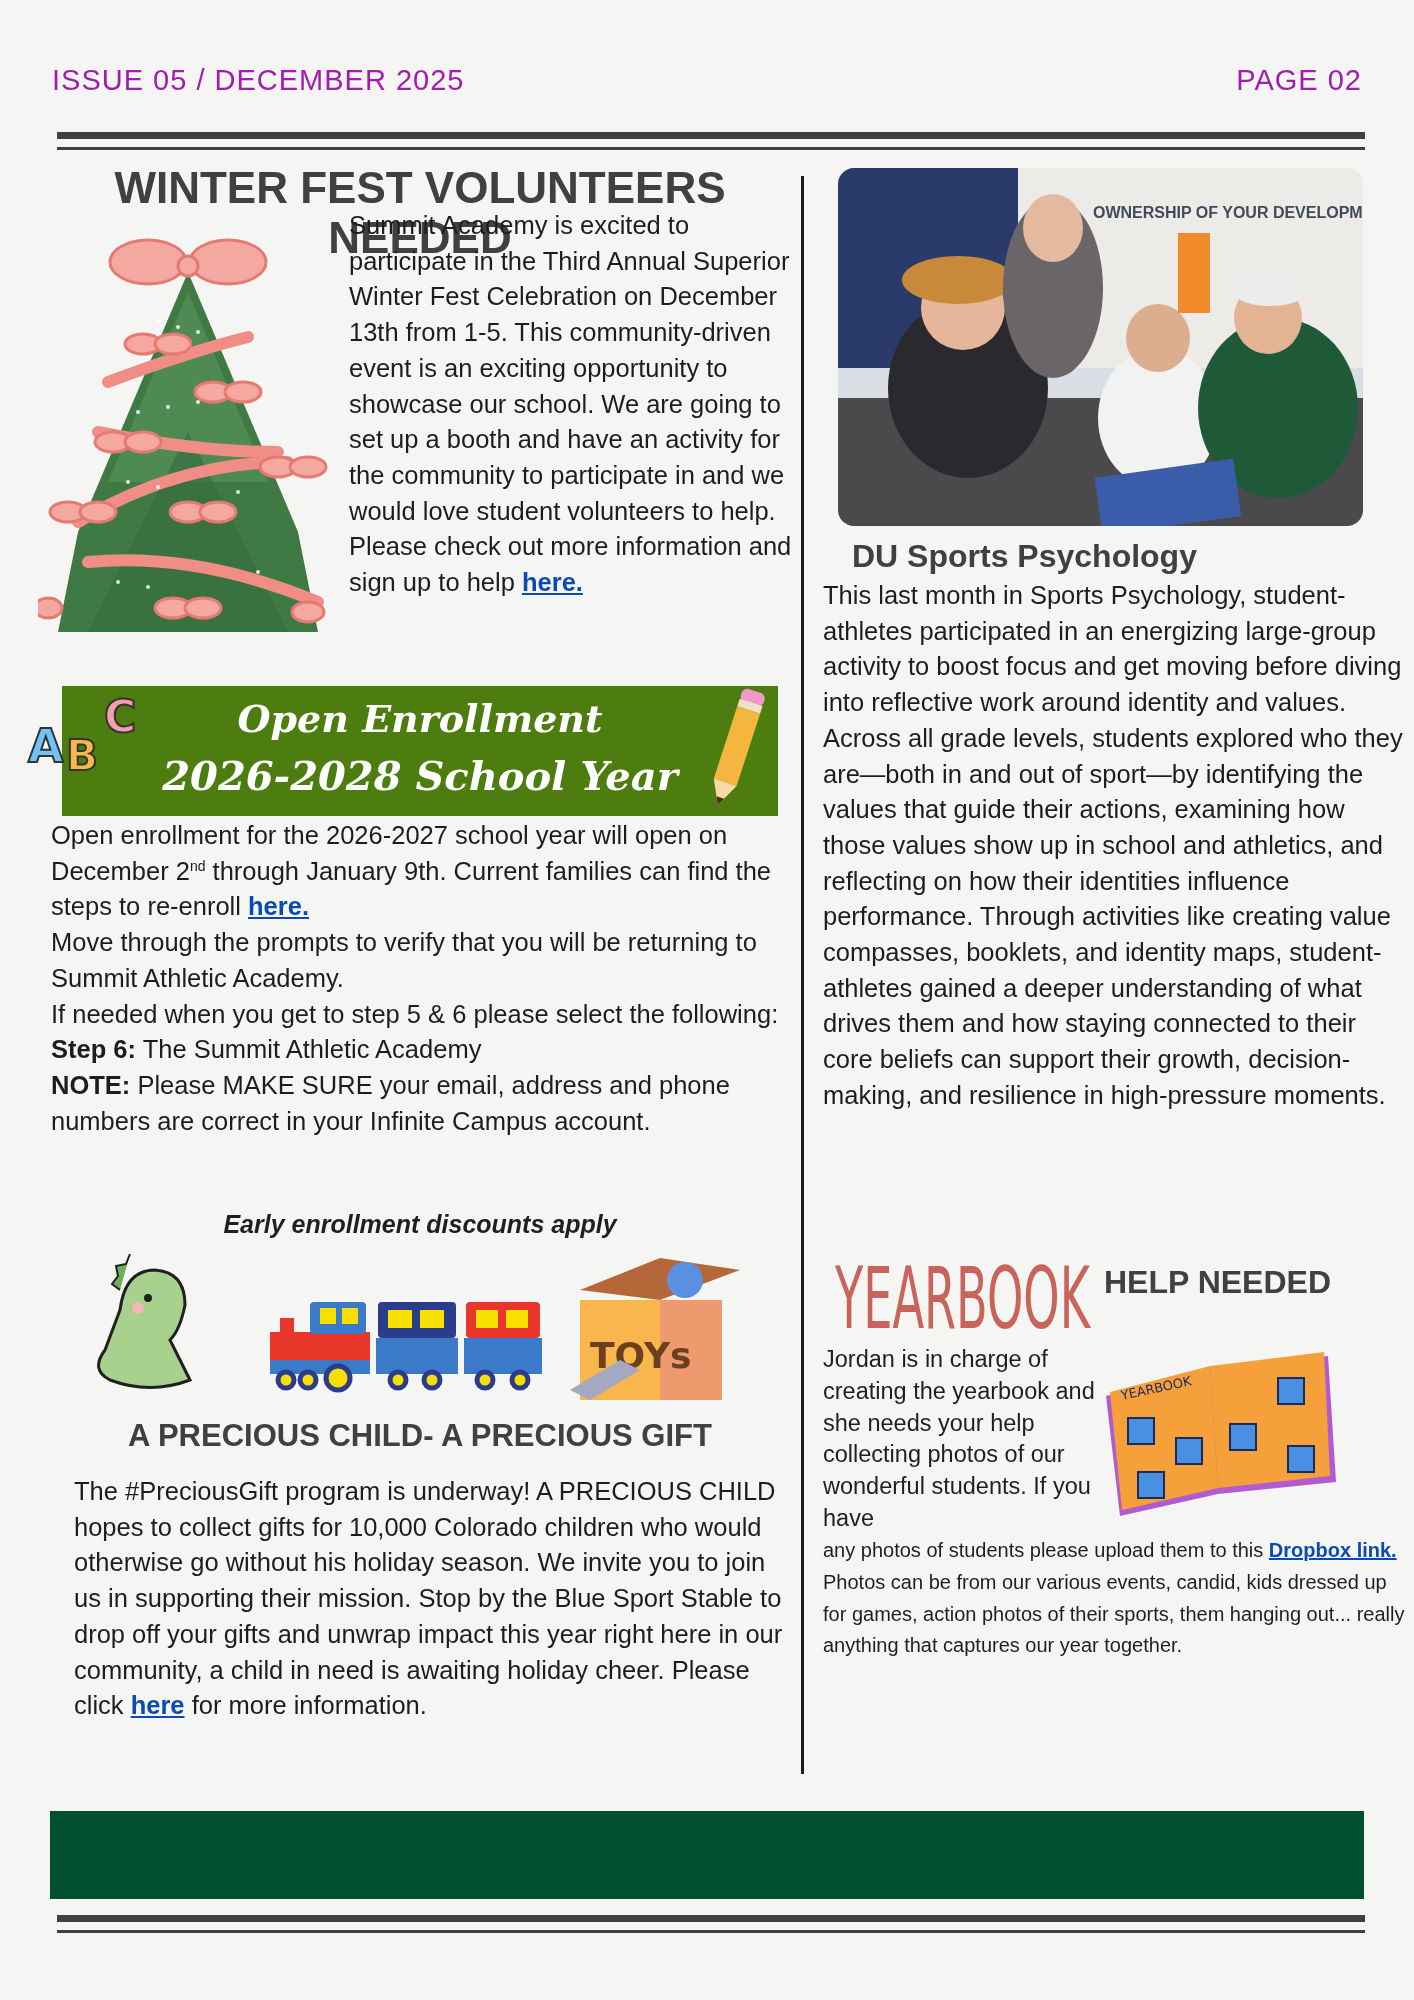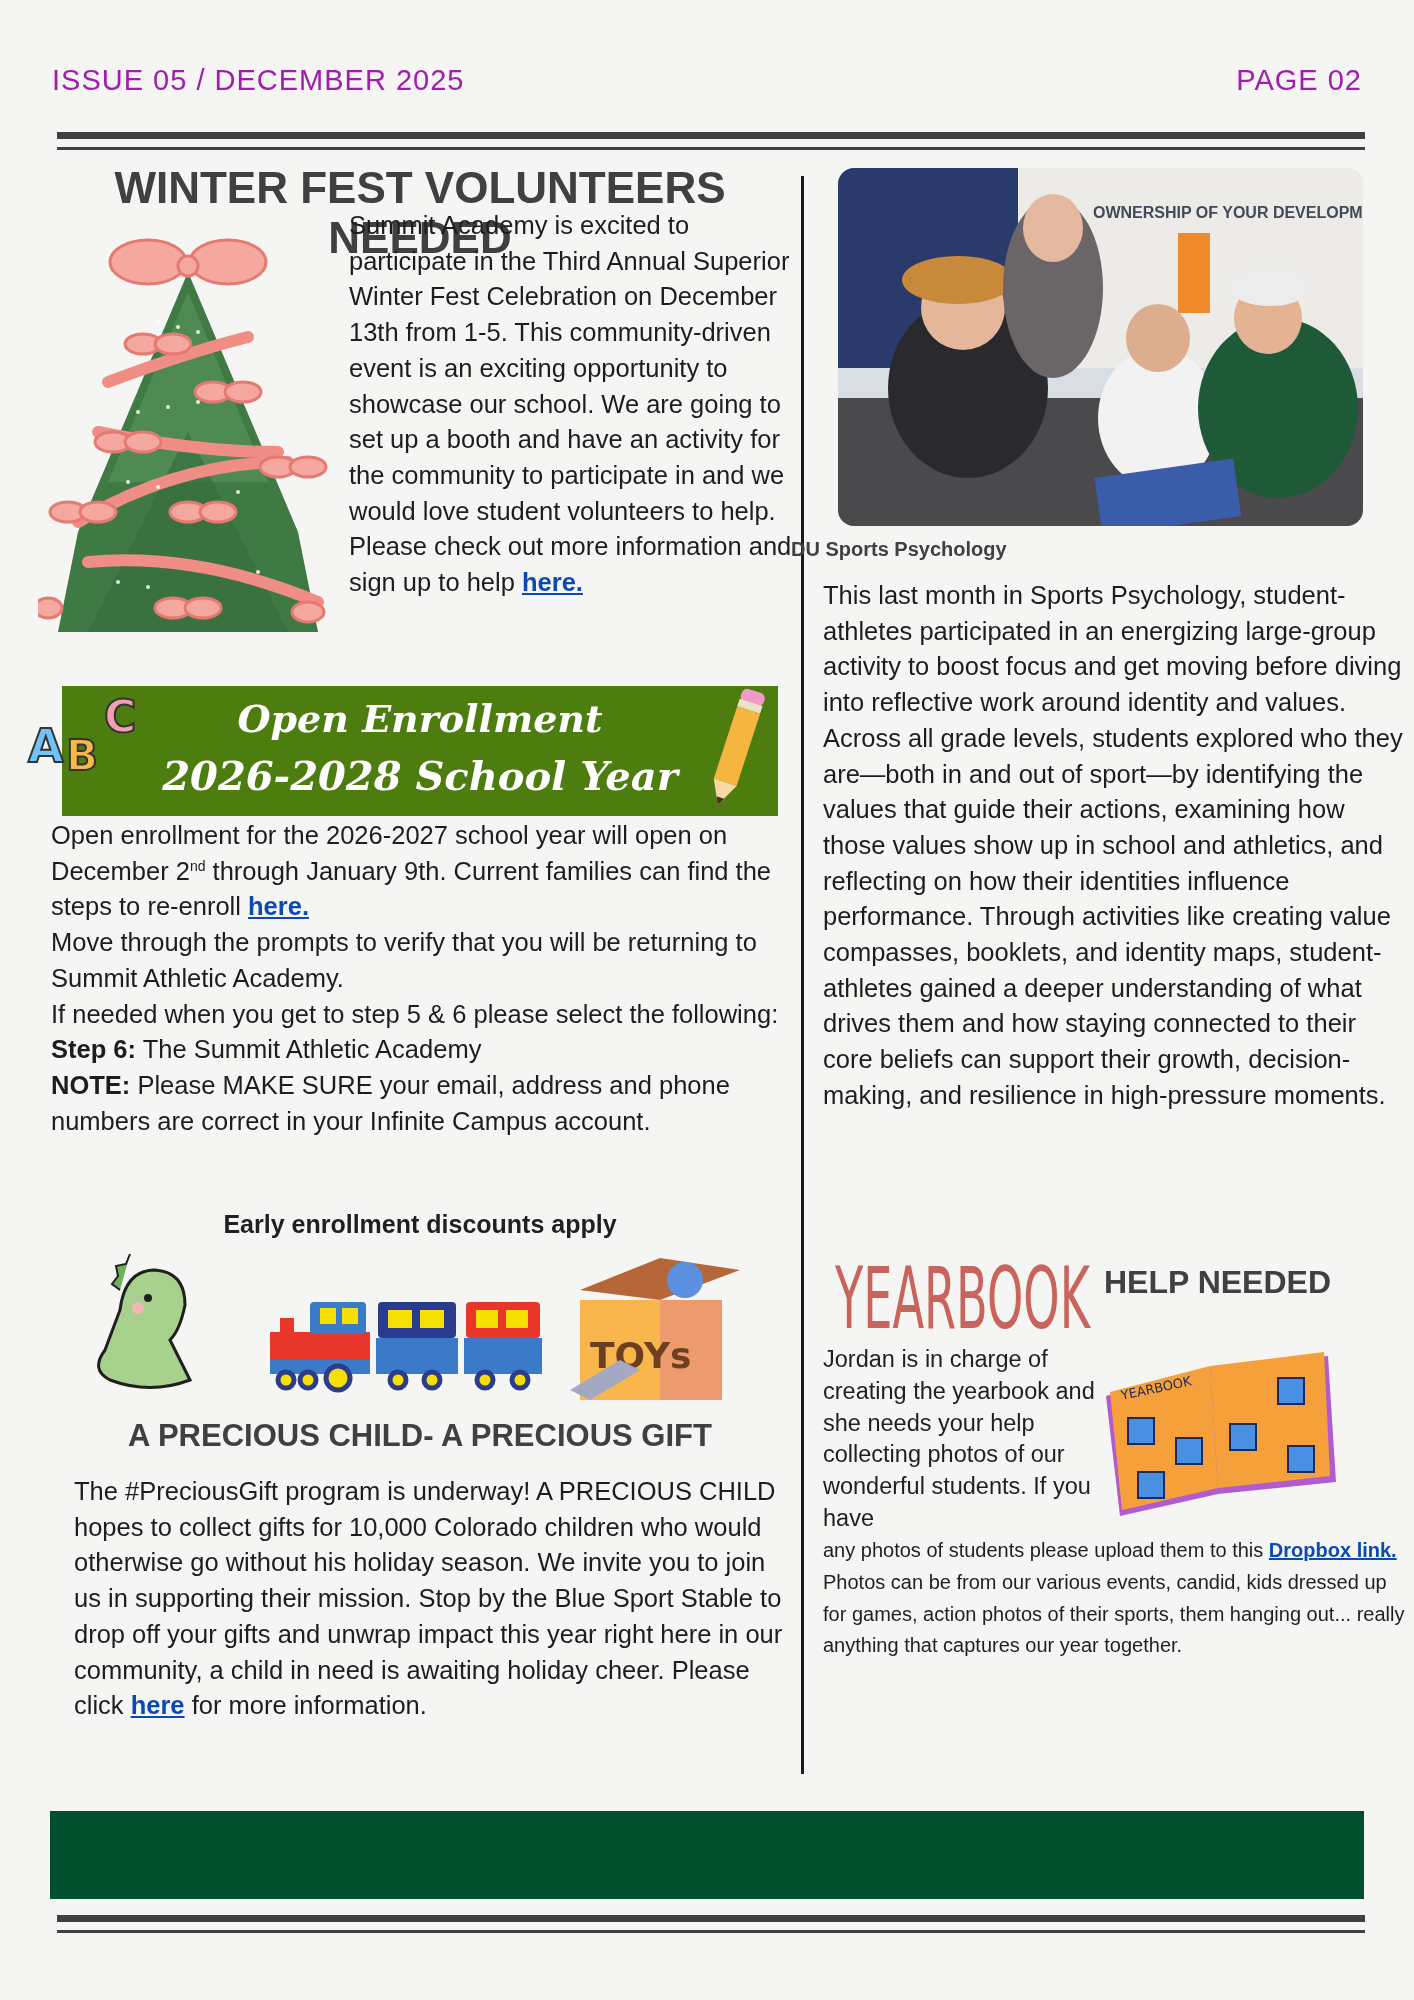--- a/index.html
+++ b/index.html
@@ -34,32 +34,32 @@
     position: absolute; left: 0; width: 100%; text-align: center; color: #fff;
     font-family: "DejaVu Serif", "Liberation Serif", serif; font-weight: bold; font-style: italic;
   }
   #enroll-line1 { top: 10px; font-size: 38px; }
   #enroll-line2 { top: 66px; font-size: 40px; }
   #abc-icon { left: 26px; top: 680px; width: 140px; height: 100px; }
   #pencil-icon { left: 700px; top: 684px; width: 72px; height: 130px; }
 
   #enroll-body { left: 51px; top: 818px; width: 740px; }
   #enroll-body sup { font-size: 14px; line-height: 0; }
-  #early-discount { left: 40px; width: 760px; top: 1210px; text-align: center; font-weight: bold; font-size: 25px; }
+  #early-discount { left: 40px; width: 760px; top: 1210px; text-align: center; font-weight: bold; font-style: italic; font-size: 25px; }
 
   
   #toys-row { left: 80px; top: 1250px; width: 680px; height: 150px; }
 
   
   #precious-title { left: 60px; width: 720px; top: 1418px; text-align: center; font-size: 31px; }
   #precious-body { left: 74px; top: 1474px; width: 720px; }
 
   
   #photo { left: 838px; top: 168px; width: 525px; height: 358px; border-radius: 16px; overflow: hidden; }
-  #du-title { left: 791px; top: 538px; font-size: 20px; }
+  #du-title { left: 852px; top: 538px; font-size: 32px; }
   #du-body { left: 823px; top: 578px; width: 580px; }
 
   #yearbook-logo { left: 835px; top: 1240px; width: 260px; height: 100px; }
   #yearbook-help { left: 1104px; top: 1264px; font-size: 32px; }
   #yb-body-top { left: 823px; top: 1344px; width: 280px; font-size: 23.5px; line-height: 31.8px; }
   #yearbook-book { left: 1098px; top: 1348px; width: 240px; height: 170px; }
   #yb-body-bottom { left: 823px; top: 1535px; width: 590px; font-size: 20px; line-height: 31.8px; }
 
   
   #footer-band { left: 50px; top: 1811px; width: 1314px; height: 88px; background: #00502f; }

